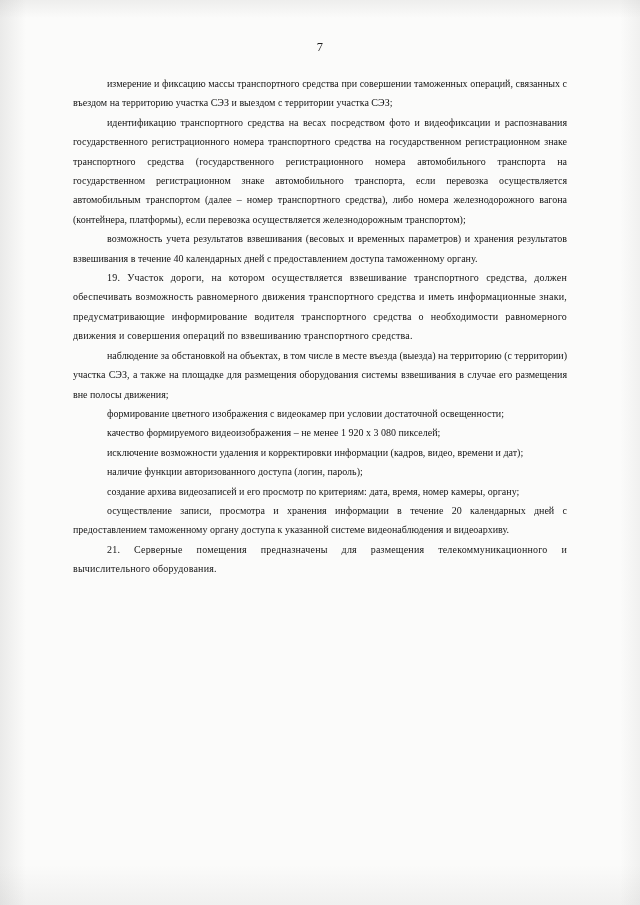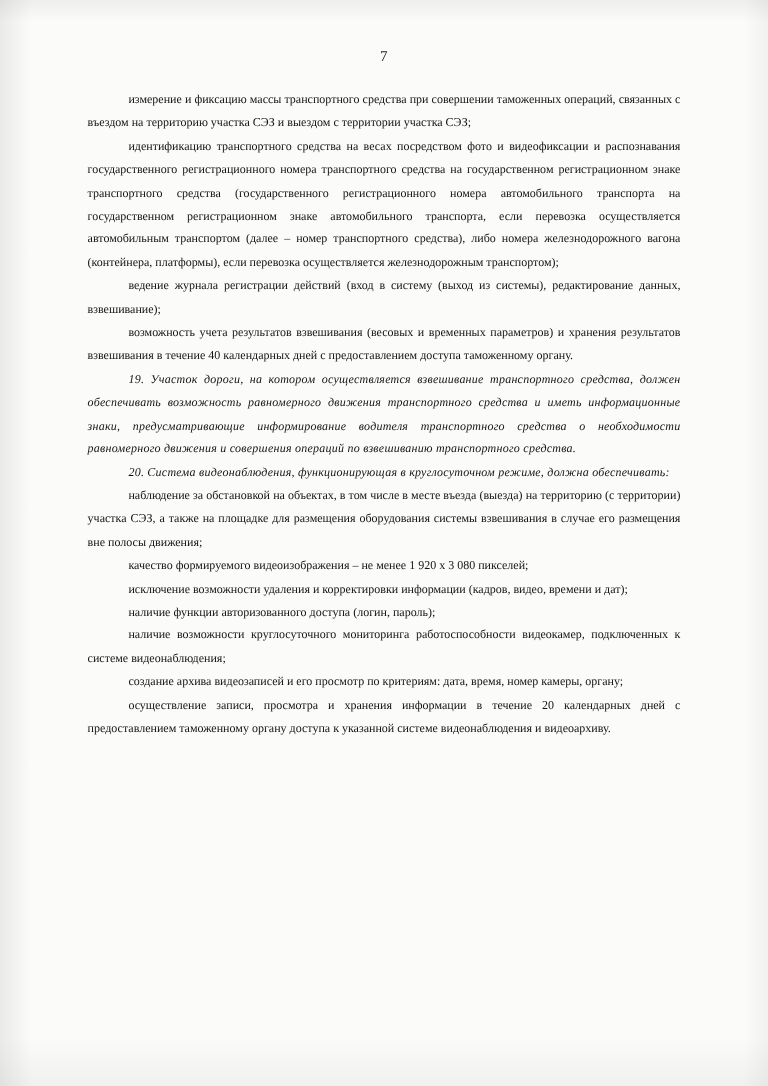--- a/index.html
+++ b/index.html
@@ -40,21 +40,20 @@
     text-align: justify;
     text-justify: inter-word;
   }
   .para {
     margin: 0;
     text-indent: 34px;
     text-align: justify;
   }
   .num {
     letter-spacing: 0.2px;
-    font-style: italic;
   }
   
   .edge-shadow-left {
     position: absolute;
     top: 0; left: 0;
     width: 26px; height: 905px;
     background: linear-gradient(to right, rgba(120,120,120,0.13), rgba(255,255,255,0));
     pointer-events: none;
   }
   .edge-shadow-top {
@@ -82,31 +81,30 @@
 </head>
 <body>
 
 <div class="page">
 
   <div class="page-number">7</div>
 
   <div class="body-text">
     <p class="para">измерение и фиксацию массы транспортного средства при совершении таможенных операций, связанных с въездом на территорию участка СЭЗ и выездом с территории участка СЭЗ;</p>
     <p class="para">идентификацию транспортного средства на весах посредством фото и видеофиксации и распознавания государственного регистрационного номера транспортного средства на государственном регистрационном знаке транспортного средства (государственного регистрационного номера автомобильного транспорта на государственном регистрационном знаке автомобильного транспорта, если перевозка осуществляется автомобильным транспортом (далее – номер транспортного средства), либо номера железнодорожного вагона (контейнера, платформы), если перевозка осуществляется железнодорожным транспортом);</p>
-    <p class="para">ведение журнала регистрации действий (вход в систему (выход из системы), редактирование данных, взвешивание);</p>
     <p class="para">возможность учета результатов взвешивания (весовых и временных параметров) и хранения результатов взвешивания в течение 40 календарных дней с предоставлением доступа таможенному органу.</p>
     <p class="para num">19. Участок дороги, на котором осуществляется взвешивание транспортного средства, должен обеспечивать возможность равномерного движения транспортного средства и иметь информационные знаки, предусматривающие информирование водителя транспортного средства о необходимости равномерного движения и совершения операций по взвешиванию транспортного средства.</p>
-    <p class="para num">20. Система видеонаблюдения, функционирующая в круглосуточном режиме, должна обеспечивать:</p>
     <p class="para">наблюдение за обстановкой на объектах, в том числе в месте въезда (выезда) на территорию (с территории) участка СЭЗ, а также на площадке для размещения оборудования системы взвешивания в случае его размещения вне полосы движения;</p>
+    <p class="para">формирование цветного изображения с видеокамер при условии достаточной освещенности;</p>
     <p class="para">качество формируемого видеоизображения – не менее 1 920 х 3 080 пикселей;</p>
     <p class="para">исключение возможности удаления и корректировки информации (кадров, видео, времени и дат);</p>
     <p class="para">наличие функции авторизованного доступа (логин, пароль);</p>
-    <p class="para">наличие возможности круглосуточного мониторинга работоспособности видеокамер, подключенных к системе видеонаблюдения;</p>
     <p class="para">создание архива видеозаписей и его просмотр по критериям: дата, время, номер камеры, органу;</p>
     <p class="para">осуществление записи, просмотра и хранения информации в течение 20 календарных дней с предоставлением таможенному органу доступа к указанной системе видеонаблюдения и видеоархиву.</p>
+    <p class="para num">21. Серверные помещения предназначены для размещения телекоммуникационного и вычислительного оборудования.</p>
   </div>
 
   <div class="edge-shadow-left"></div>
   <div class="edge-shadow-top"></div>
   <div class="edge-shadow-right"></div>
   <div class="edge-shadow-bottom"></div>
 
 </div>
 
 </body></html>

